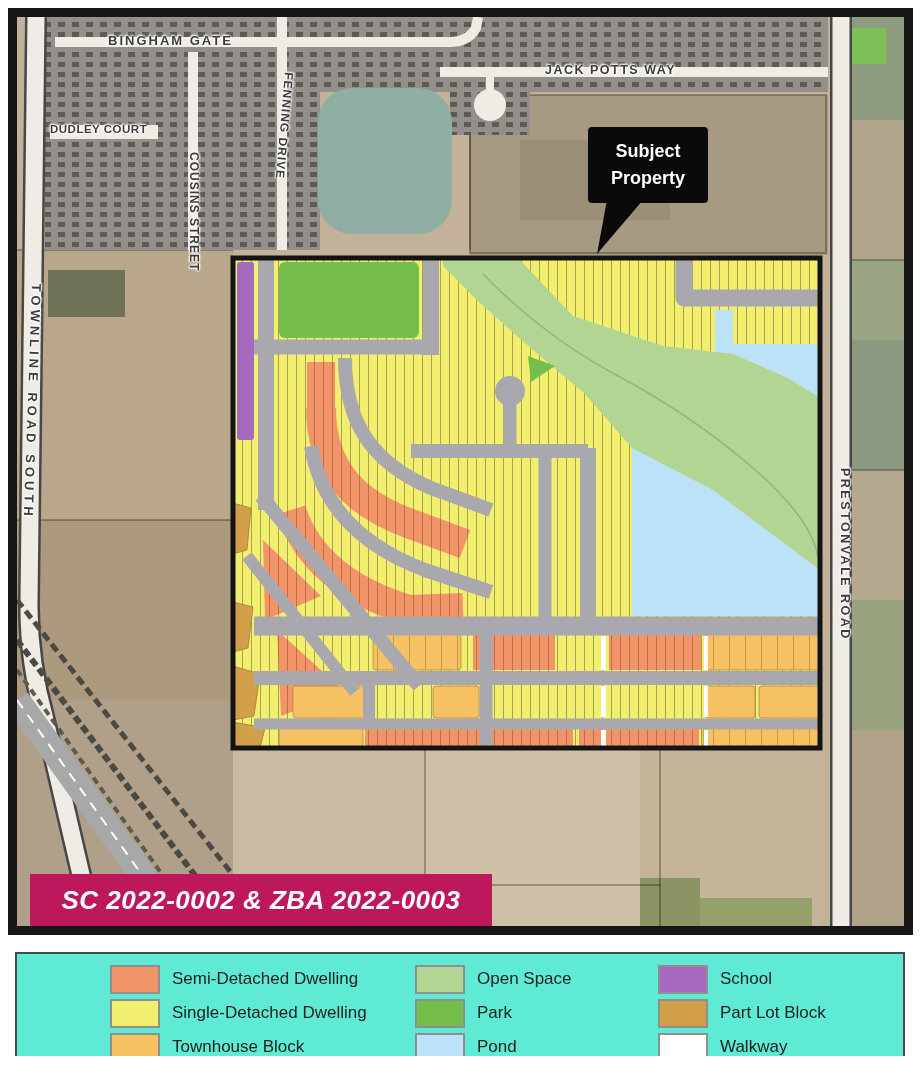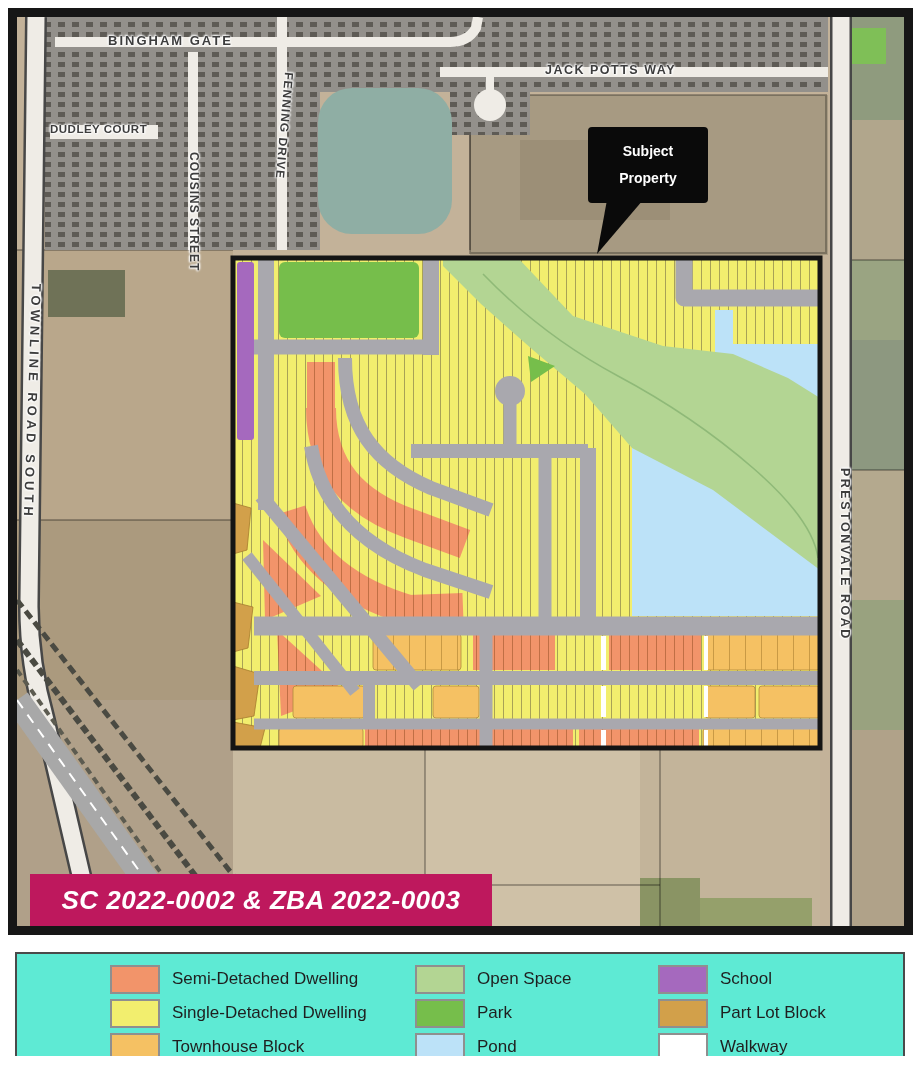--- a/index.html
+++ b/index.html
@@ -10,21 +10,21 @@
     text-shadow:0 0 2px #fff,0 0 3px #fff,1px 1px 2px #fff,-1px -1px 2px #fff;}
   .lbl-bingham{left:108px;top:33px;font-size:13px;letter-spacing:2px;}
   .lbl-jackpotts{left:545px;top:63px;font-size:12.5px;letter-spacing:1.5px;}
   .lbl-dudley{left:50px;top:123px;font-size:11.5px;letter-spacing:.5px;}
   .lbl-cousins{left:201px;top:152px;font-size:12px;letter-spacing:1px;transform:rotate(90deg);transform-origin:0 0;}
   .lbl-fenning{left:296px;top:73px;font-size:12px;letter-spacing:1px;transform:rotate(95deg);transform-origin:0 0;}
   .lbl-townline{left:44px;top:284px;font-size:13px;letter-spacing:4px;transform:rotate(92deg);transform-origin:0 0;}
   .lbl-prestonvale{left:852px;top:468px;font-size:12.5px;letter-spacing:2.5px;transform:rotate(90deg);transform-origin:0 0;}
   .callout{position:absolute;left:588px;top:127px;width:120px;height:76px;background:#0a0a0a;
     border-radius:4px;z-index:6;display:flex;flex-direction:column;justify-content:center;align-items:center;}
-  .callout div{color:#ffffff;font-size:14px;font-weight:bold;line-height:27px;}
+  .callout div{color:#ffffff;font-size:18px;font-weight:bold;line-height:27px;}
   .case-label{position:absolute;left:30px;top:874px;width:462px;height:52px;background:#be185d;z-index:6;
     display:flex;align-items:center;justify-content:center;color:#fff;font-size:26px;font-weight:bold;
     font-style:italic;letter-spacing:.5px;}
   .legend{position:absolute;left:15px;top:952px;width:886px;height:124px;background:#5eead4;
     border:2px solid #4a4a4a;z-index:6;}
   .legend-row{position:absolute;height:30px;display:flex;align-items:center;}
   .swatch{width:50px;height:29px;border:2px solid #8f8f8f;box-sizing:border-box;margin-right:12px;flex:0 0 auto;}
   .legend-row span{font-size:17px;color:#1f1f1f;white-space:nowrap;}
   
   .lr-c1{left:93px;}  .lr-c2{left:398px;} .lr-c3{left:641px;}

